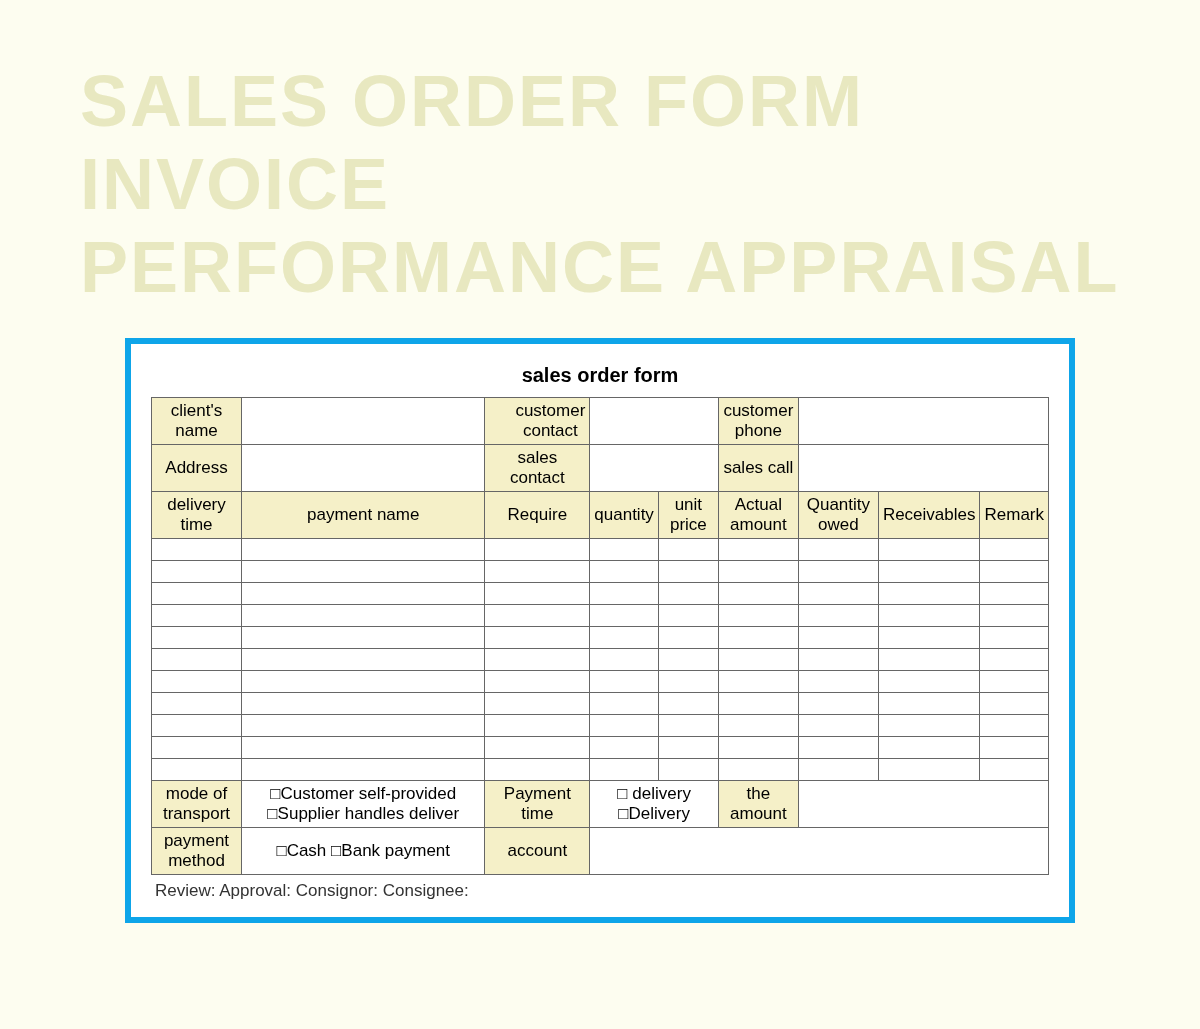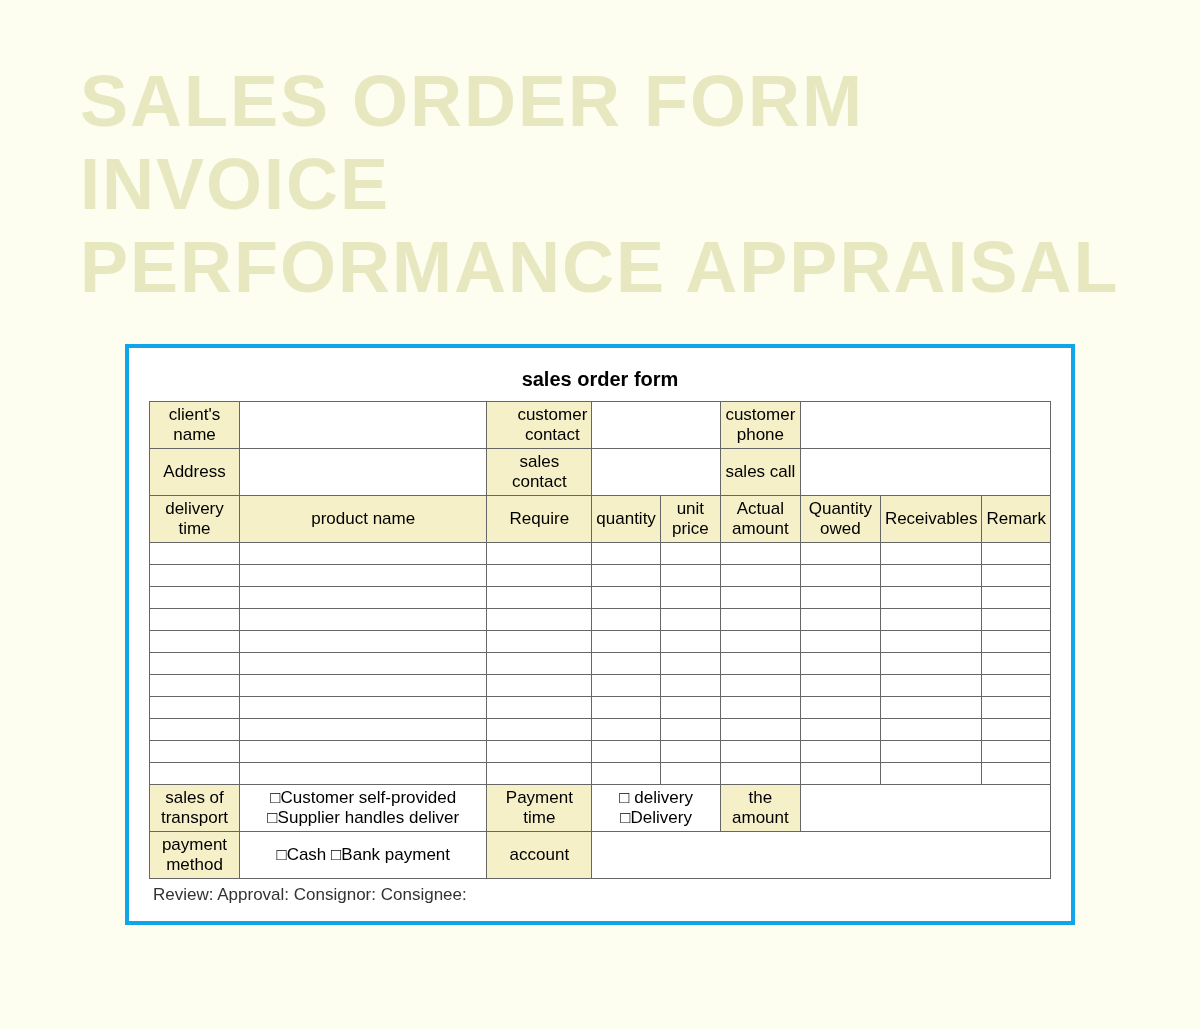--- a/index.html
+++ b/index.html
@@ -19,23 +19,23 @@
       font-size: 72px;
       font-weight: bold;
       line-height: 1.15;
       padding: 60px 80px 20px 80px;
       letter-spacing: 2px;
       width: 100%;
     }
 
     .form-container {
       background: #fff;
-      border: 4px solid #0ea5e9;
+      border: 6px solid #0ea5e9;
       width: 950px;
-      margin: 16px auto 30px auto;
+      margin: 10px auto 30px auto;
       padding: 20px 20px 16px 20px;
     }
 
     .form-title {
       text-align: center;
       font-size: 20px;
       font-weight: bold;
       margin-bottom: 10px;
       color: #000;
     }
@@ -105,21 +105,21 @@
       <td class="header-cell">Address</td>
       <td class="data-cell" colspan="3"></td>
       <td class="header-cell">sales contact</td>
       <td class="data-cell" colspan="2"></td>
       <td class="header-cell">sales call</td>
       <td class="data-cell" colspan="4"></td>
     </tr>
 
     <tr>
       <td class="header-cell" style="width:90px;">delivery time</td>
-      <td class="header-cell" colspan="3">product name</td>
+      <td class="header-cell" colspan="3">payment name</td>
       <td class="header-cell">Require</td>
       <td class="header-cell" style="width:55px;">quantity</td>
       <td class="header-cell" style="width:60px;">unit price</td>
       <td class="header-cell" style="width:80px;">Actual amount</td>
       <td class="header-cell" style="width:80px;">Quantity owed</td>
       <td class="header-cell" style="width:70px;">Receivables</td>
       <td class="header-cell" style="width:50px;">Remark</td>
     </tr>
 
     <tr class="row-data">
@@ -240,21 +240,21 @@
       <td class="data-cell"></td>
       <td class="data-cell"></td>
       <td class="data-cell"></td>
       <td class="data-cell"></td>
       <td class="data-cell"></td>
     </tr>
 
 
     <tr>
       <td class="header-cell" rowspan="1">
-        <span>sales of transport</span>
+        <span>mode of transport</span>
       </td>
       <td class="data-cell" colspan="3">
         <span>□Customer self-provided</span>
         <span>□Supplier handles deliver</span>
       </td>
       <td class="header-cell">
         <span>Payment time</span>
       </td>
       <td class="data-cell" colspan="2">
         <span>□ delivery</span>

